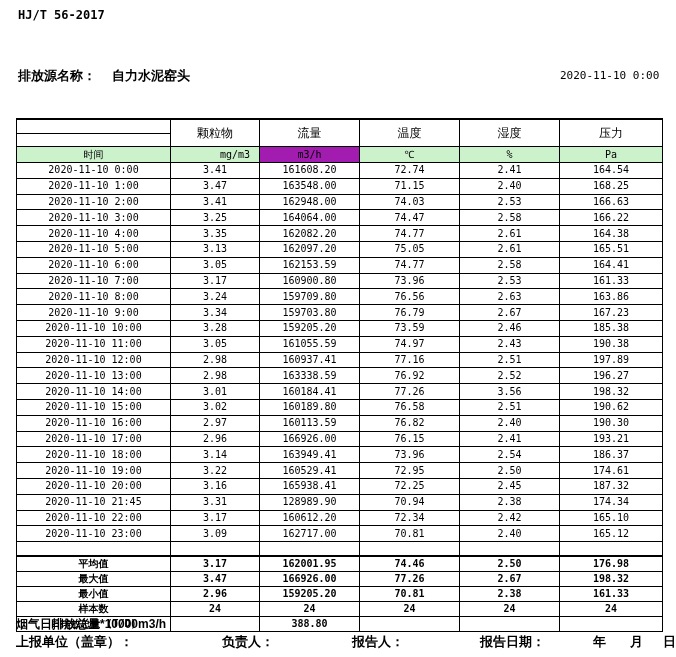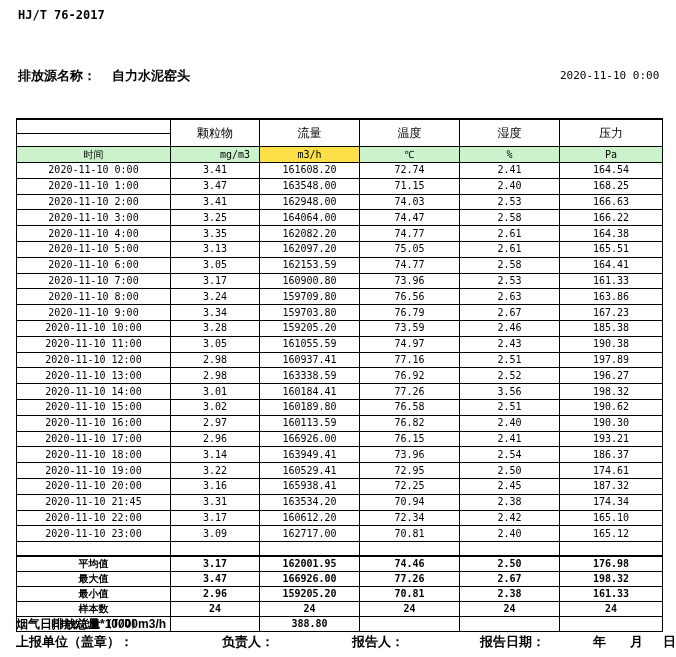--- a/index.html
+++ b/index.html
@@ -29,21 +29,21 @@
   .footer-note{position:absolute;left:16px;top:616px;font-size:12px;font-weight:bold;}
   .sign-line span{position:absolute;top:633px;font-size:13px;font-weight:bold;}
   .lbl-unit{left:16px;} .lbl-resp{left:222px;} .lbl-reporter{left:352px;}
   .lbl-date{left:480px;} .lbl-year{left:593px;} .lbl-month{left:630px;} .lbl-day{left:663px;}
 </style>
 </head>
 <body>
 
 <div id="page">
 
-  <div class="std-no mono">HJ/T  76-2017</div>
+  <div class="std-no mono">HJ/T  56-2017</div>
 
 
   <div class="source-line">
     <span>排放源名称：</span><span class="source-name">自力水泥窑头</span>
   </div>
 
   <div class="report-datetime mono">2020-11-10 0:00</div>
 
   <table class="report">
     <colgroup>
@@ -63,21 +63,21 @@
       <td class="cjk">颗粒物</td>
           <td class="cjk">流量</td>
           <td class="cjk">温度</td>
           <td class="cjk">湿度</td>
           <td class="cjk">压力</td>
         </tr>
       <tr class="unit-row">
         <td class="cjk" style="background: rgb(204, 242, 204);">时间</td>
 
       <td style="background: rgb(204, 242, 204); padding-left: 40px;">mg/m3</td>
-          <td style="background: #fde047;">m3/h</td>
+          <td style="background: #a21caf;">m3/h</td>
           <td style="background: rgb(204, 242, 204);">℃</td>
           <td style="background: rgb(204, 242, 204);">%</td>
           <td style="background: rgb(204, 242, 204);">Pa</td>
         </tr>
 
     <tr>
           <td>2020-11-10 0:00</td>
           <td>3.41</td>
           <td>161608.20</td>
           <td>72.74</td>
@@ -240,21 +240,21 @@
           <td>2020-11-10 20:00</td>
           <td>3.16</td>
           <td>165938.41</td>
           <td>72.25</td>
           <td>2.45</td>
           <td>187.32</td>
         </tr>
         <tr>
           <td>2020-11-10 21:45</td>
           <td>3.31</td>
-          <td>163534.20</td>
+          <td>128989.90</td>
           <td>70.94</td>
           <td>2.38</td>
           <td>174.34</td>
         </tr>
         <tr>
           <td>2020-11-10 22:00</td>
           <td>3.17</td>
           <td>160612.20</td>
           <td>72.34</td>
           <td>2.42</td>

